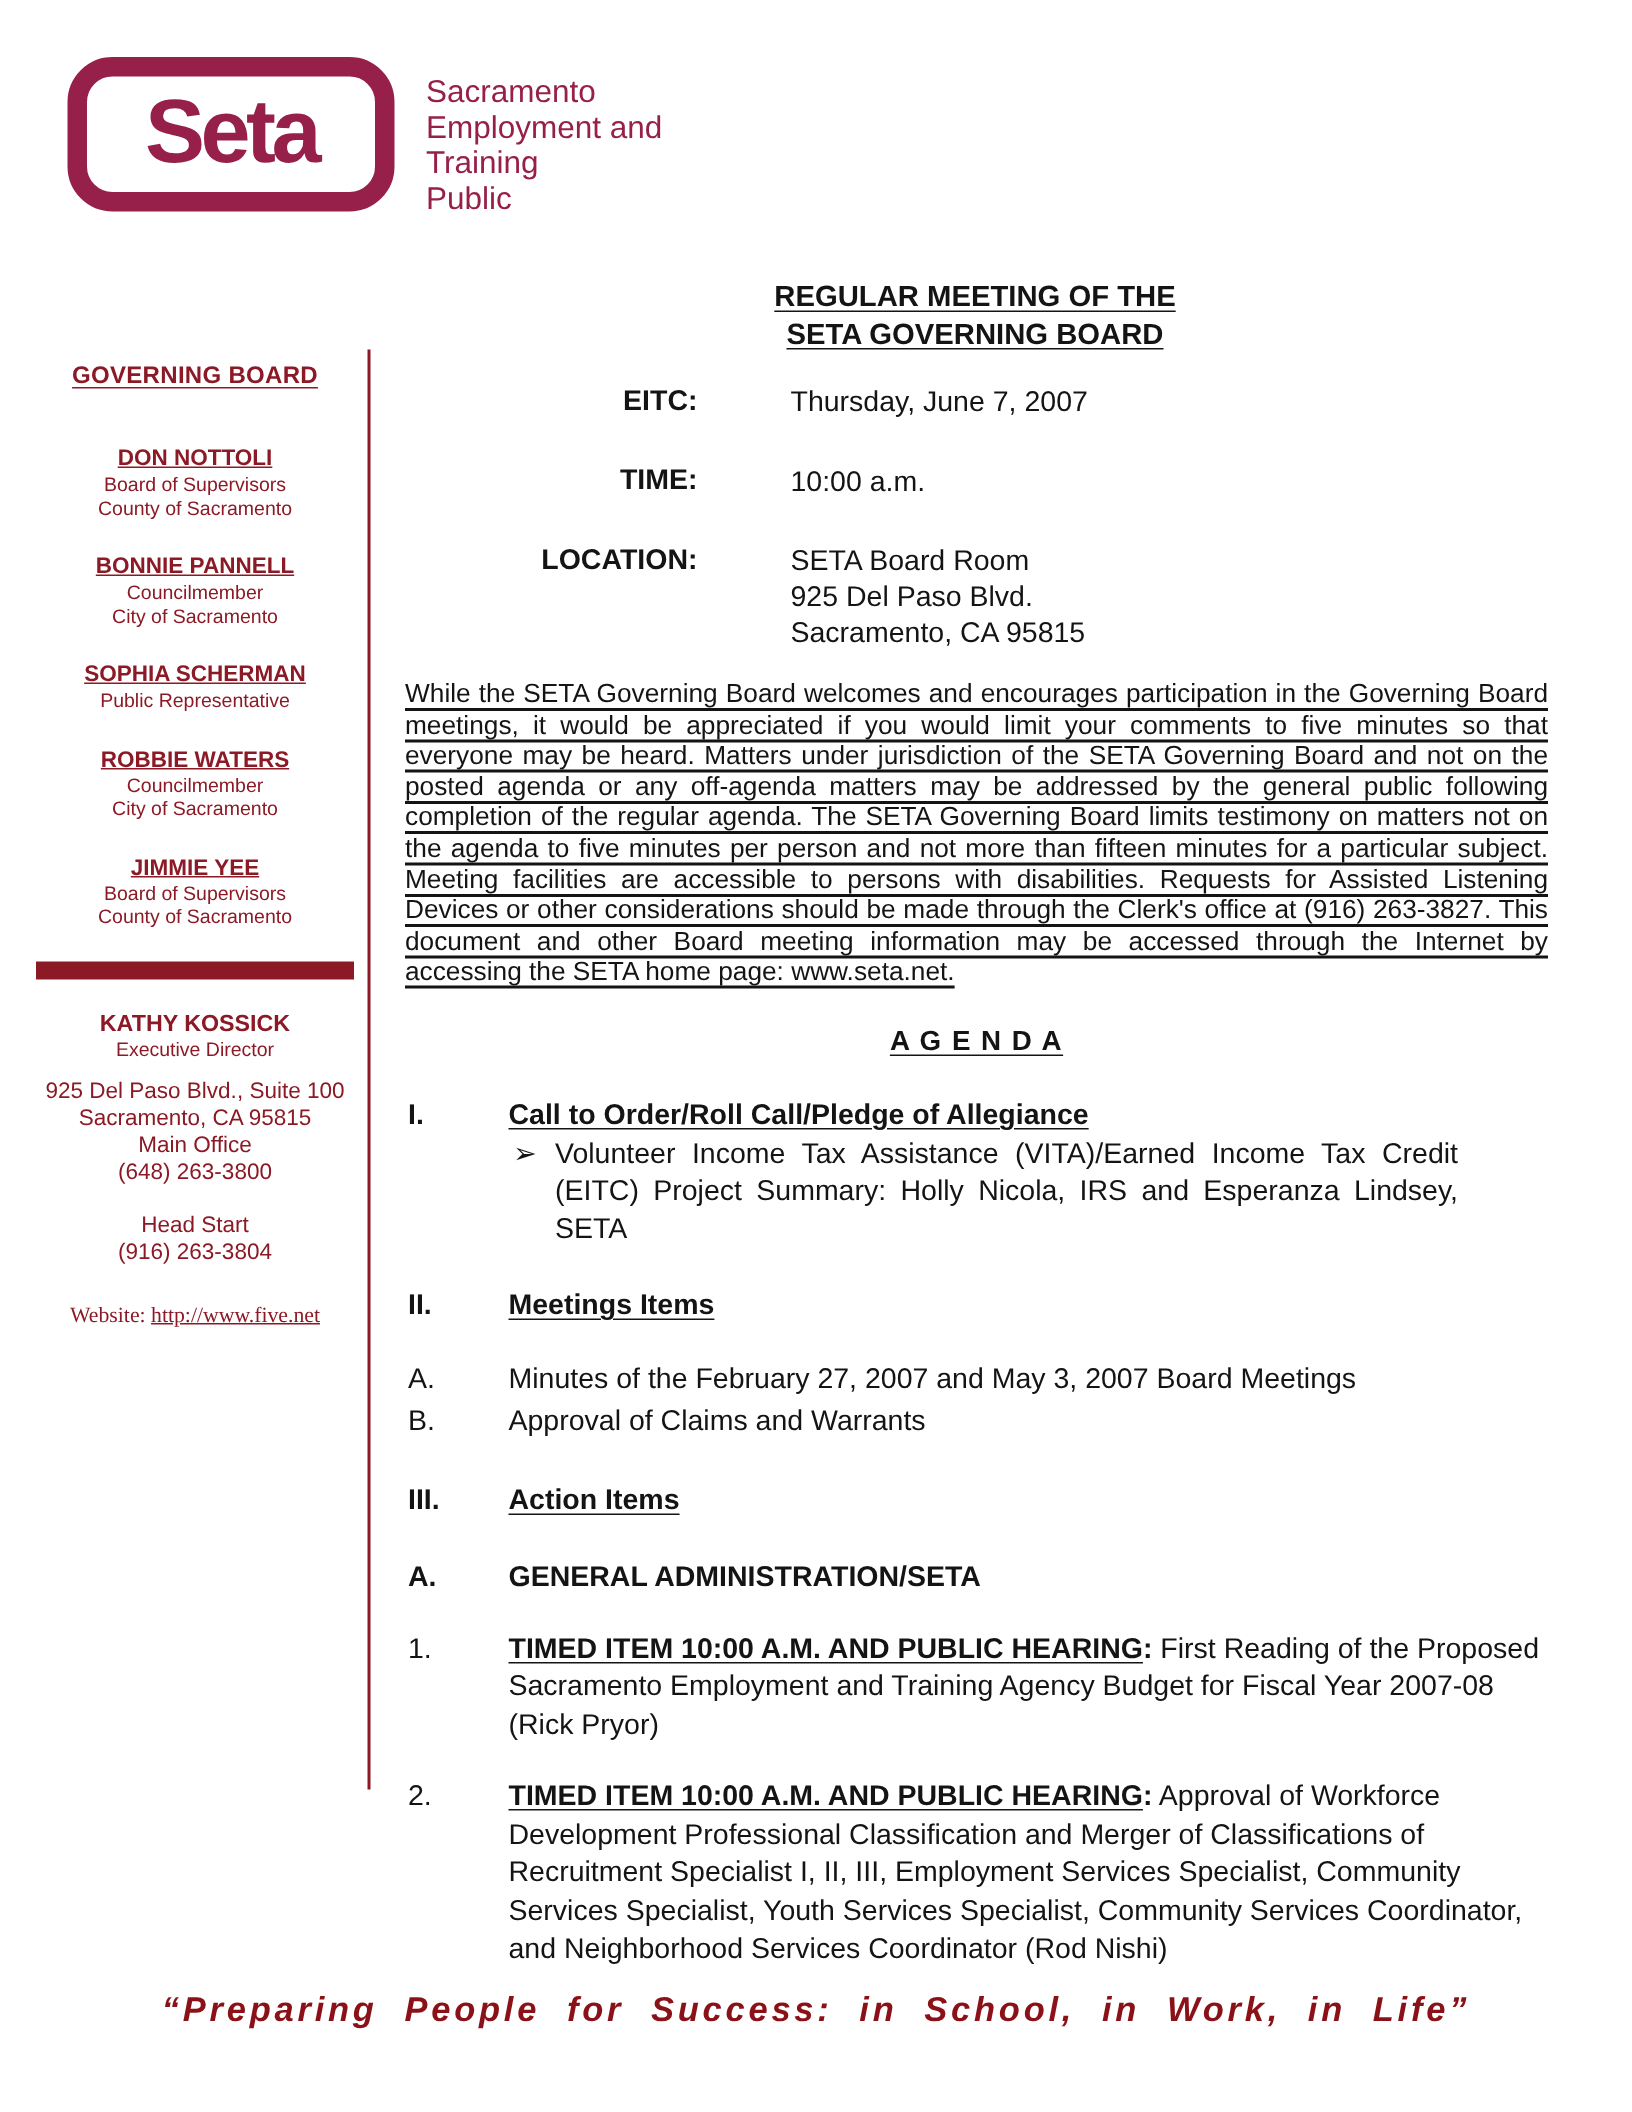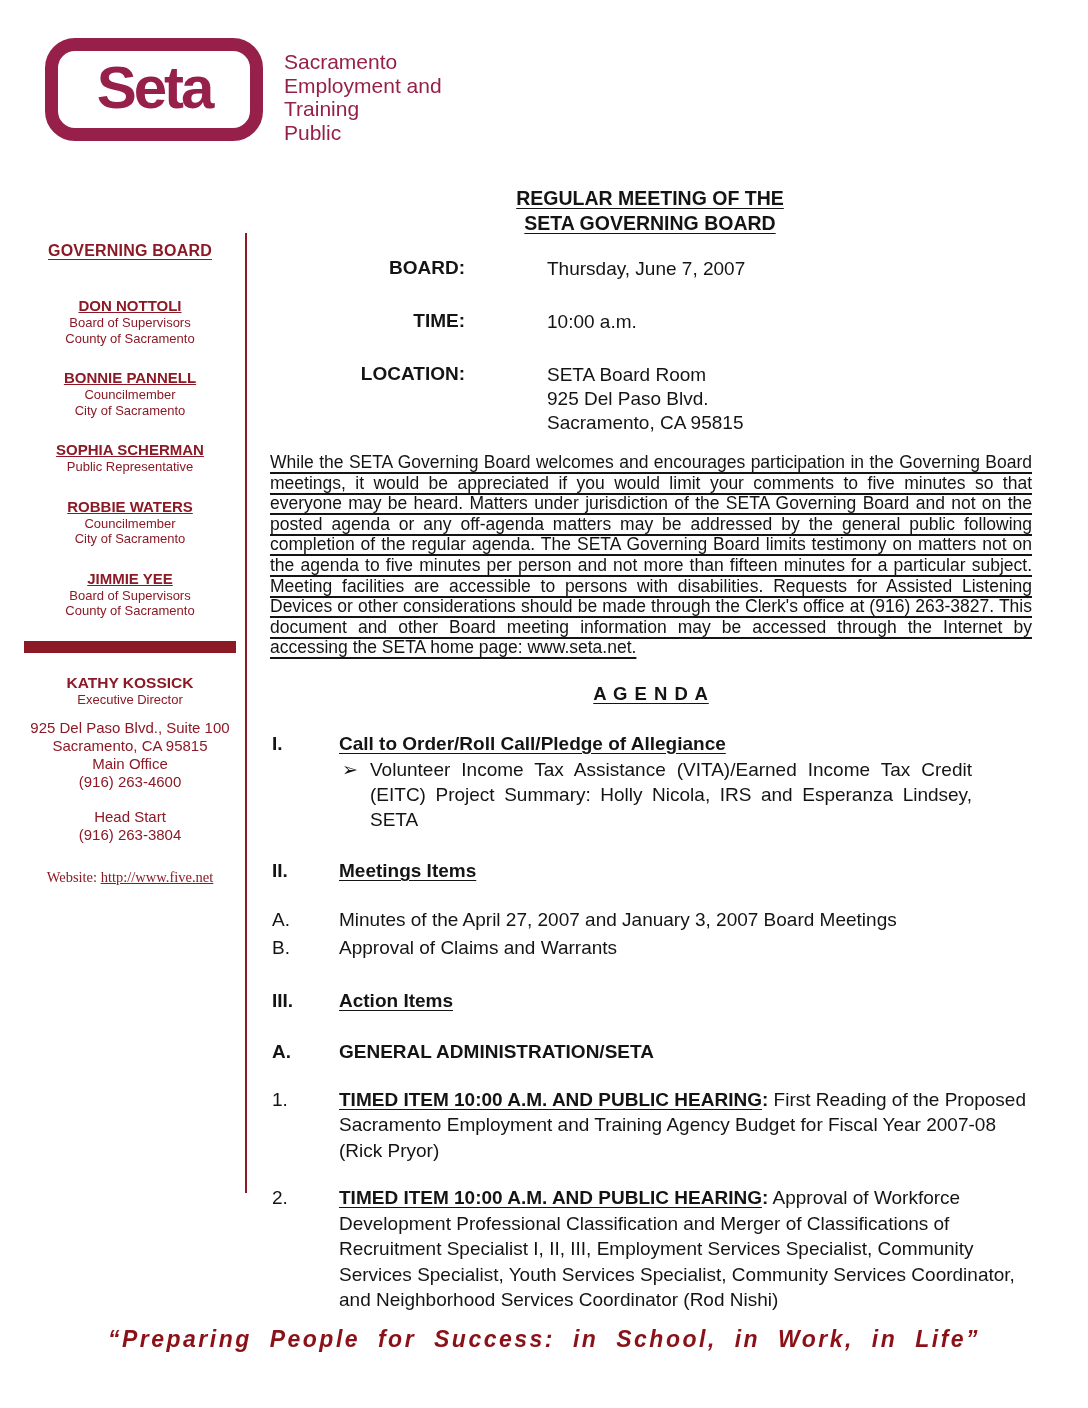--- a/index.html
+++ b/index.html
@@ -32,21 +32,21 @@
   .doc-title{
     position:absolute;left:430px;top:186px;width:440px;text-align:center;
     font-weight:bold;font-size:19.5px;line-height:25px;
   }
   .doc-title div{text-decoration:underline;text-underline-offset:3px;}
 
   
   .meta{position:absolute;left:330px;top:257px;width:620px;font-size:19px;}
   .meta-row{display:flex;margin-bottom:29px;}
   .meta-label{width:135px;text-align:right;font-weight:bold;flex:none;}
-  .meta-value{margin-left:82px;white-space:pre-line;line-height:24px;}
+  .meta-value{margin-left:62px;white-space:pre-line;line-height:24px;}
 
   
   .sidebar{
     position:absolute;left:22px;top:242px;width:216px;text-align:center;
     color:var(--maroon);
   }
   .side-heading{
     font-weight:bold;font-size:16px;letter-spacing:.2px;
     text-decoration:underline;text-underline-offset:3px;margin-bottom:36px;
   }
@@ -114,21 +114,21 @@
     <div>Public</div>
   </div>
 
   <div class="doc-title">
     <div>REGULAR MEETING OF THE</div>
     <div>SETA GOVERNING BOARD</div>
   </div>
 
   <div class="meta">
     <div class="meta-row">
-      <div class="meta-label">BOARD:</div>
+      <div class="meta-label">EITC:</div>
       <div class="meta-value">Thursday, June 7, 2007</div>
     </div>
     <div class="meta-row">
       <div class="meta-label">TIME:</div>
       <div class="meta-value">10:00 a.m.</div>
     </div>
     <div class="meta-row">
       <div class="meta-label">LOCATION:</div>
       <div class="meta-value">SETA Board Room
 925 Del Paso Blvd.
@@ -169,21 +169,21 @@
     <div class="staff">
       <div class="name">KATHY KOSSICK</div>
       <div class="sub">Executive Director</div>
     </div>
 
     <div class="side-address">925 Del Paso Blvd., Suite 100
 Sacramento, CA 95815</div>
 
     <div class="side-contact">
       <div>Main Office</div>
-      <div>(916) 263-4600</div>
+      <div>(648) 263-3800</div>
     </div>
     <div class="side-contact">
       <div>Head Start</div>
       <div>(916) 263-3804</div>
     </div>
 
     <div class="side-website">
       <span>Website:</span>
       <a>http://www.five.net</a>
     </div>
@@ -206,21 +206,21 @@
       <div>Volunteer Income Tax Assistance (VITA)/Earned Income Tax Credit (EITC) Project Summary:  Holly Nicola, IRS and Esperanza Lindsey, SETA</div>
     </div>
 
     <div class="agenda-row sect">
       <div class="num">II.</div>
       <div class="t">Meetings Items</div>
     </div>
     <div class="subitems">
       <div class="agenda-row">
         <div class="num-plain">A.</div>
-        <div>Minutes of the April 27, 2007 and January 3, 2007 Board Meetings</div>
+        <div>Minutes of the February 27, 2007 and May 3, 2007 Board Meetings</div>
       </div>
       <div class="agenda-row">
         <div class="num-plain">B.</div>
         <div>Approval of Claims and Warrants</div>
       </div>
     </div>
 
     <div class="agenda-row sect">
       <div class="num">III.</div>
       <div class="t">Action Items</div>

